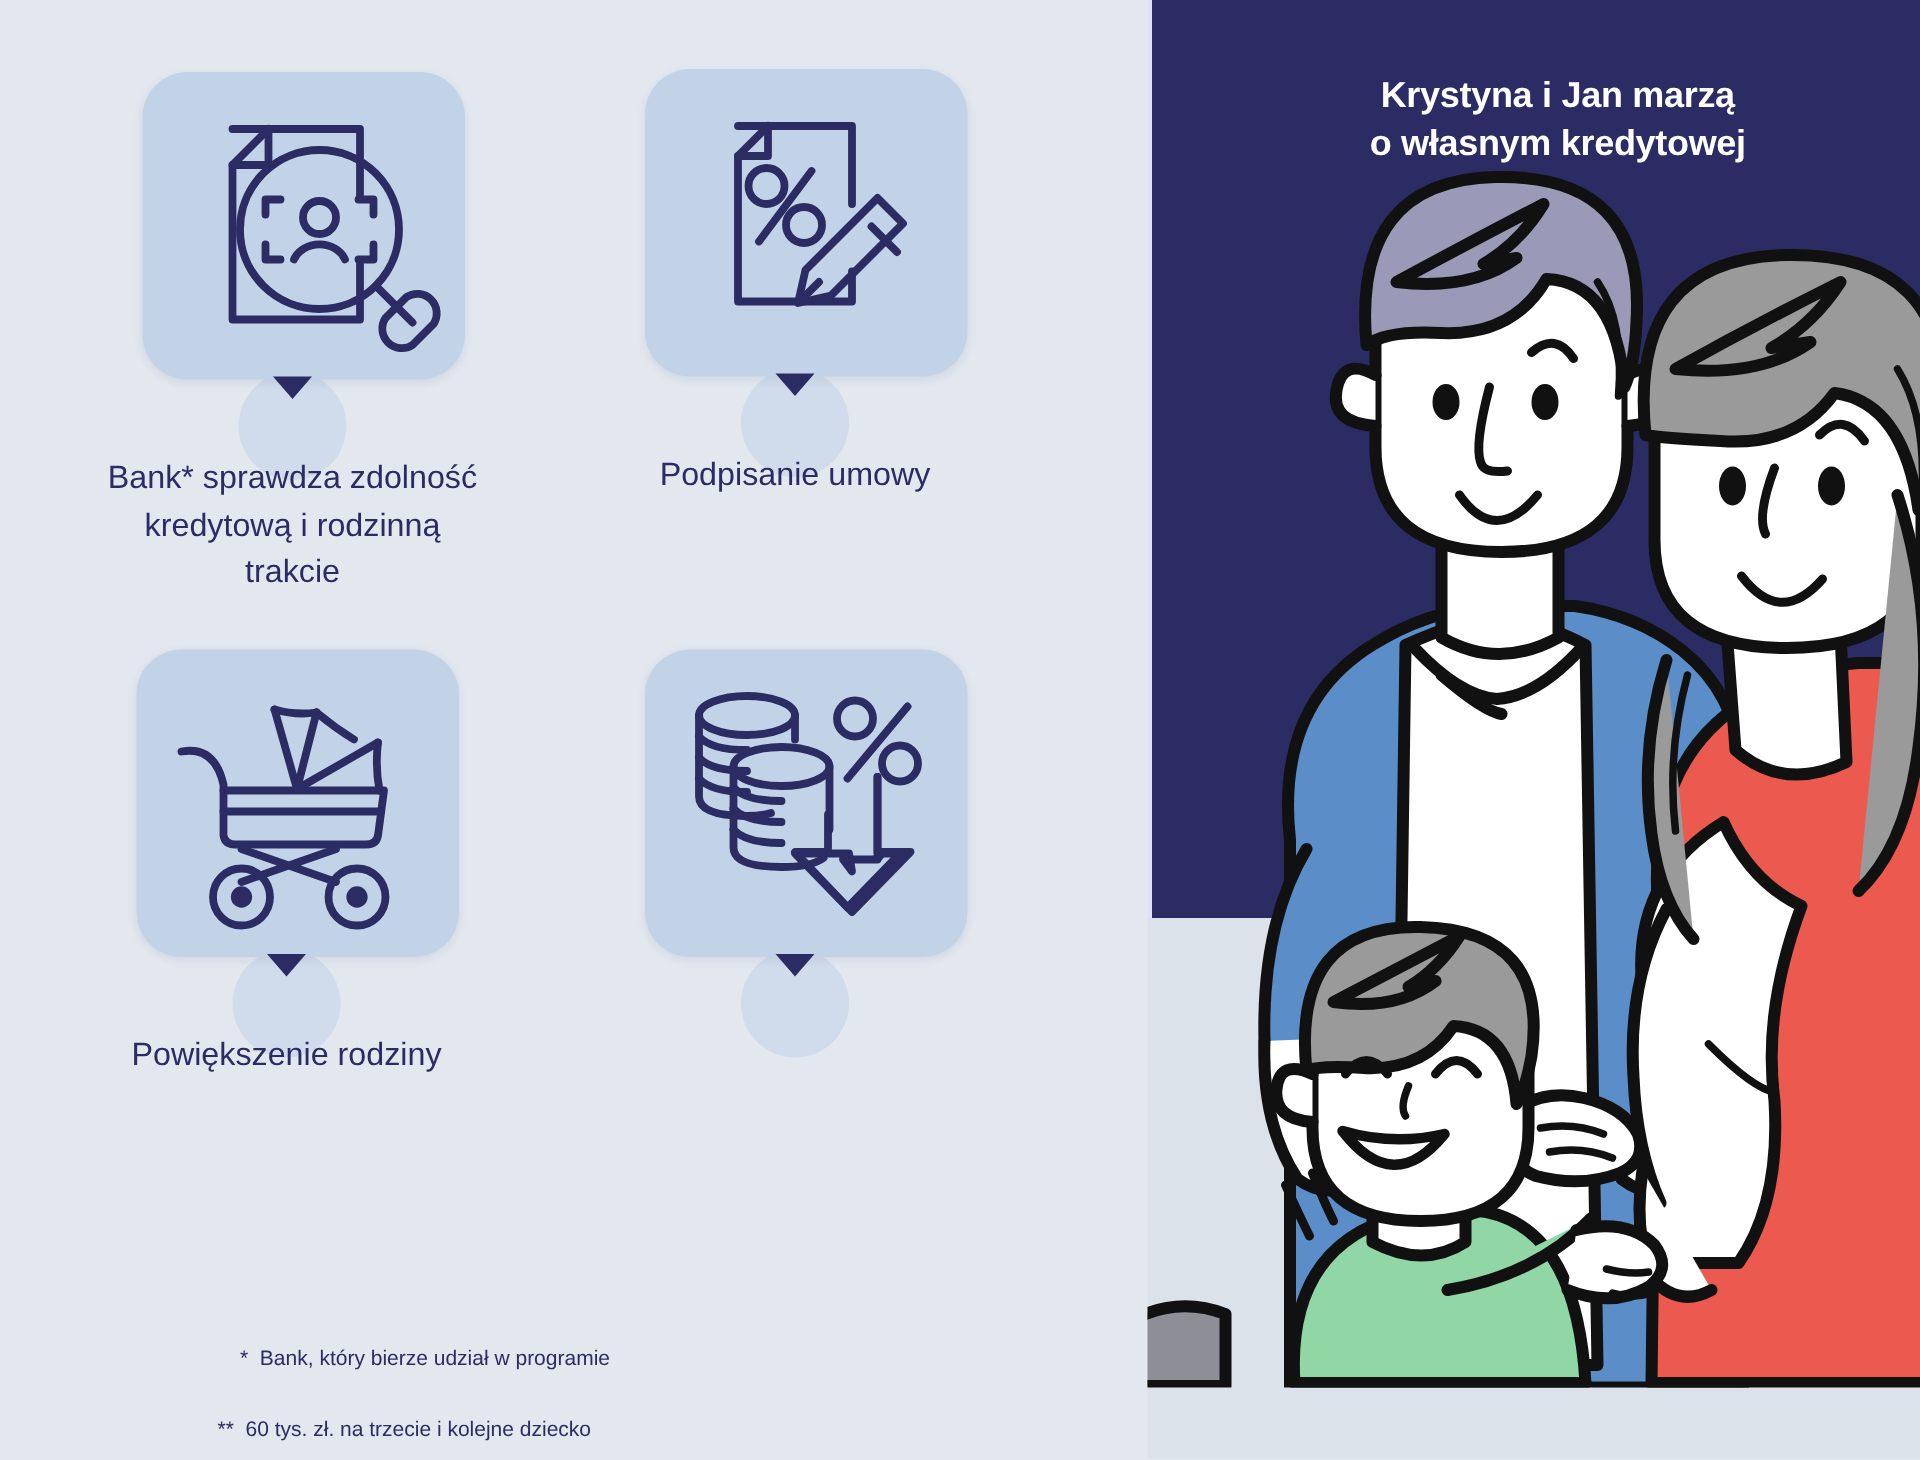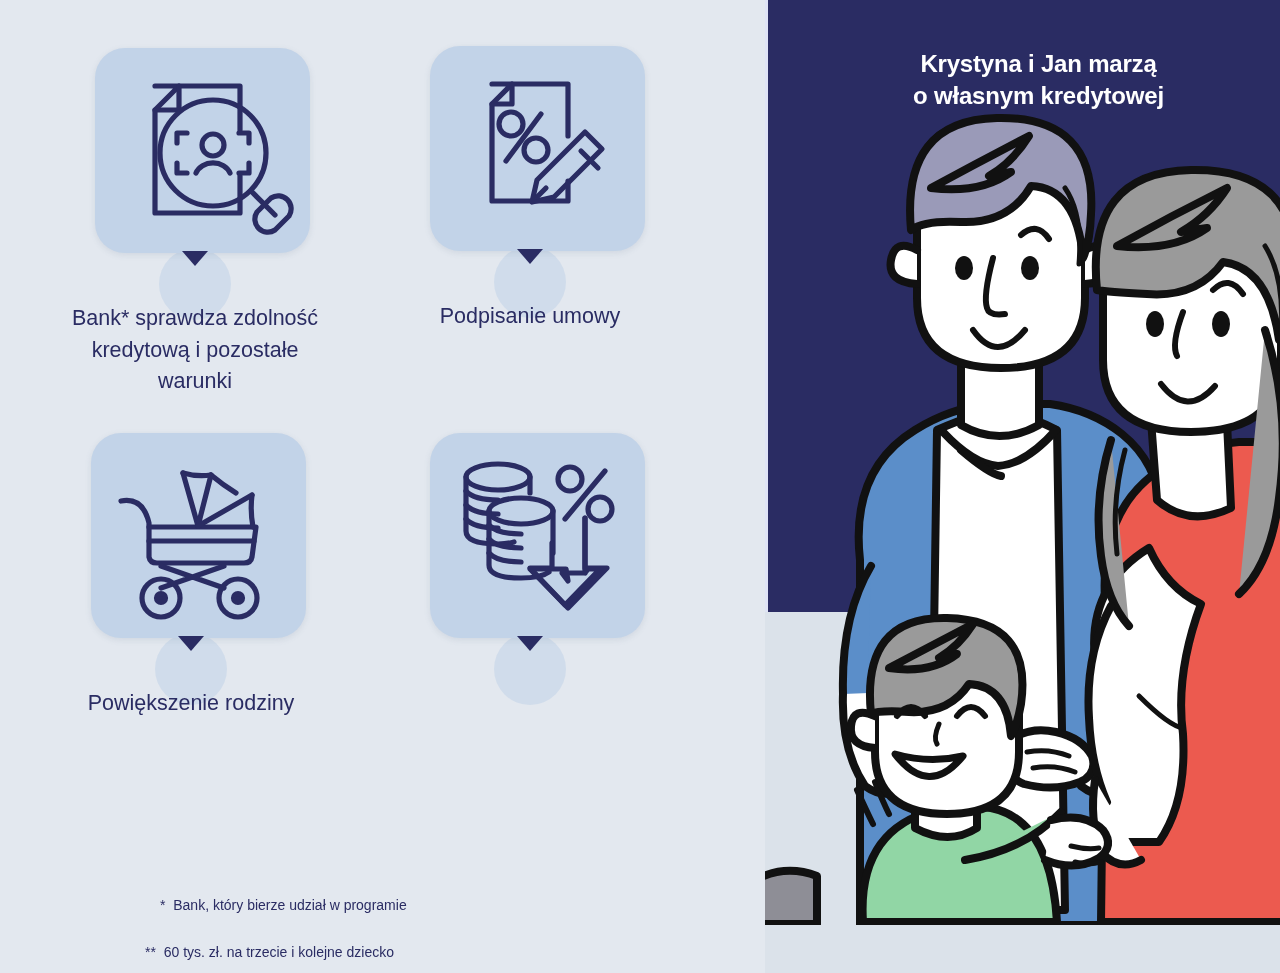--- a/index.html
+++ b/index.html
@@ -94,22 +94,22 @@
               <path d="M92 85 L82 85 L82 95 M144 85 L154 85 L154 95 M92 125 L82 125 L82 115 M144 125 L154 125 L154 115"></path>
               <circle cx="118" cy="97" r="11"></circle>
               <path d="M101 125 a18 15 0 0 1 34 0"></path>
             </g>
           </svg>
         </div>
         <div class="tile-arrow"></div>
       </div>
       <div class="step-caption">
         <div>Bank* sprawdza zdolność</div>
-        <div>kredytową i pozostałe</div>
-        <div>warunki</div>
+        <div>kredytową i rodzinną</div>
+        <div>trakcie</div>
       </div>
     </div>
 
     <div class="step s1">
       <div class="tile-wrap">
         <div class="tile-circle"></div>
         <div class="tile">
           <svg viewBox="0 0 215 205">
             <g fill="none" stroke="#2a2c63" stroke-width="5.2" stroke-linecap="round" stroke-linejoin="round">
               <path d="M62 38 L138 38 L138 90 M138 135 L138 155 L62 155 L62 58 L82 38"></path>

